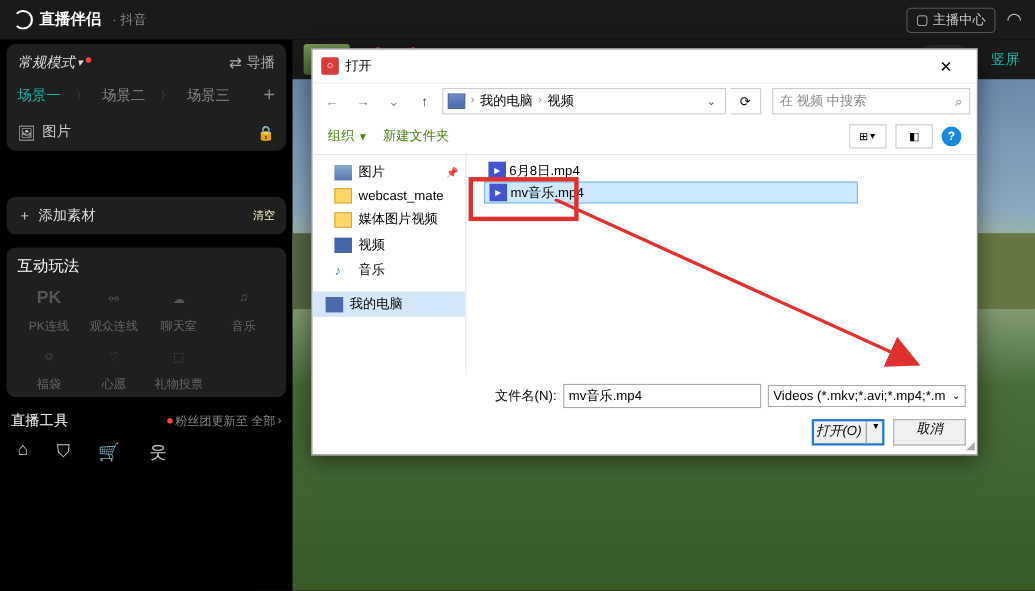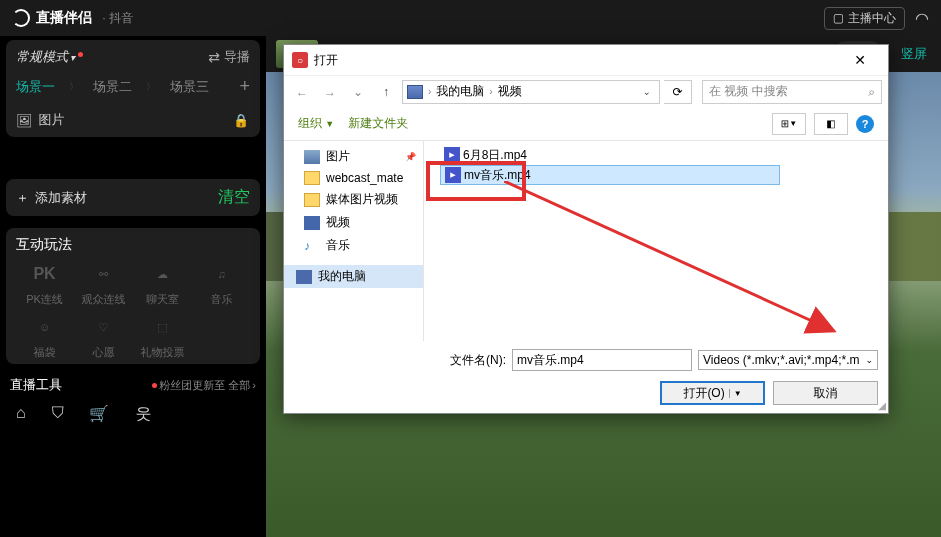--- a/index.html
+++ b/index.html
@@ -21,21 +21,21 @@
 .red-dot { width: 5px; height: 5px; background: #ff4444; border-radius: 50%; margin-left: 3px; margin-bottom: 6px; }
 .export-btn { color: #aaa; font-size: 13px; display: flex; align-items: center; gap: 4px; }
 .swap-icon { font-size: 14px; }
 .tabs-row { display: flex; gap: 14px; align-items: center; margin-top: 10px; color: #888; font-size: 13px; }
 .tabs-row .active { color: #14b8a6; }
 .chev { color: #555; font-size: 10px; }
 .plus-tab { margin-left: auto; color: #888; font-size: 18px; }
 .img-row { display: flex; justify-content: space-between; align-items: center; margin-top: 14px; color: #ccc; font-size: 13px; }
 .icon-small { display: inline-flex; align-items: center; gap: 6px; }
 .panel.addmat { display: flex; justify-content: space-between; align-items: center; margin-top: 38px; color: #ddd; font-size: 13px; }
-.clear-txt { color: #22c55e; font-size: 16px; }
+.clear-txt { color: #fef9c3; font-size: 10px; }
 
 .panel.interact { padding-bottom: 4px; }
 .section-title { font-size: 14px; color: #fff; margin-bottom: 6px; }
 .grid { display: grid; grid-template-columns: repeat(4, 1fr); gap: 6px 2px; }
 .grid-item { display: flex; flex-direction: column; align-items: center; color: #666; font-size: 11px; gap: 4px; }
 .grid-icon { width: 28px; height: 28px; display: flex; align-items: center; justify-content: center; color: #555; }
 .tool-row { display: flex; justify-content: space-between; align-items: center; font-size: 13px; margin: 8px 10px 0; }
 .tool-update { color: #888; font-size: 11px; display: flex; align-items: center; gap: 2px; }
 .red-dot2 { width: 5px; height: 5px; background: #ff4444; border-radius: 50%; }
 .bottom-icons { display: flex; gap: 26px; padding: 10px 16px 0; color: #ccc; }
@@ -82,21 +82,21 @@
 .file-item.selected { background: #cde8ff; border: 1px solid #7ab8e8; }
 .mp4-icon { width: 16px; height: 16px; background: #4455cc; display: flex; align-items: center; justify-content: center; color: #fff; font-size: 6px; position: relative; }
 .mp4-icon::before { content: "▶"; font-size: 7px; }
 .red-box { position: absolute; border: 4px solid #e03030; left: 2px; top: 20px; width: 100px; height: 40px; pointer-events: none; }
 .arrow-svg { position: absolute; left: 80px; top: 40px; pointer-events: none; }
 .dlg-bottom { padding: 8px 10px; }
 .filename-row { display: flex; align-items: center; gap: 6px; justify-content: flex-end; }
 .fn-input { width: 180px; height: 22px; border: 1px solid #aaa; padding: 0 4px; font-size: 12px; }
 .ft-select { width: 180px; height: 20px; border: 1px solid #aaa; padding: 0 4px; font-size: 12px; display: flex; align-items: center; justify-content: space-between; }
 .btn-row { display: flex; justify-content: flex-end; gap: 8px; margin-top: 10px; }
-.dlg-btn { width: 105px; height: 24px; border: 1px solid #aaa; background: #f0f0f0; display: flex; align-items: center; justify-content: center; font-size: 12px; }
+.dlg-btn { width: 66px; height: 24px; border: 1px solid #aaa; background: #f0f0f0; display: flex; justify-content: center; font-size: 12px; font-style: italic; }
 .dlg-btn.primary { border: 2px solid #2277cc; }
 .resize-grip { position: absolute; right: 2px; bottom: 2px; color: #aaa; font-size: 10px; }
 </style>
 </head>
 <body>
 
 <div class="topbar">
   <div class="topbar-left">
     <div class="logo-circle"></div>
     <span class="topbar-title">直播伴侣</span>

